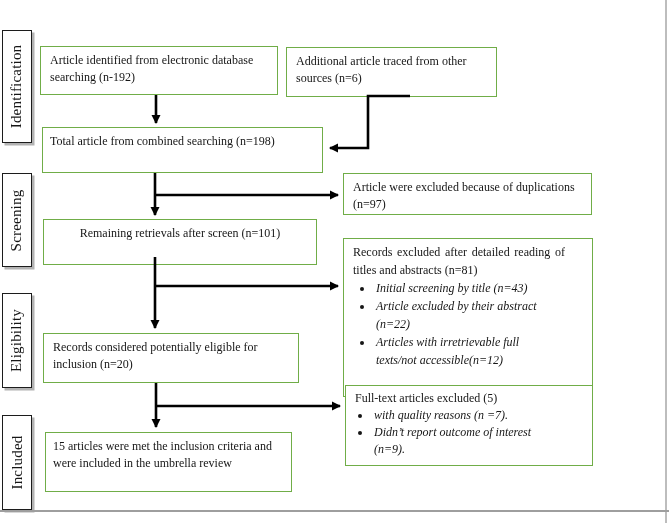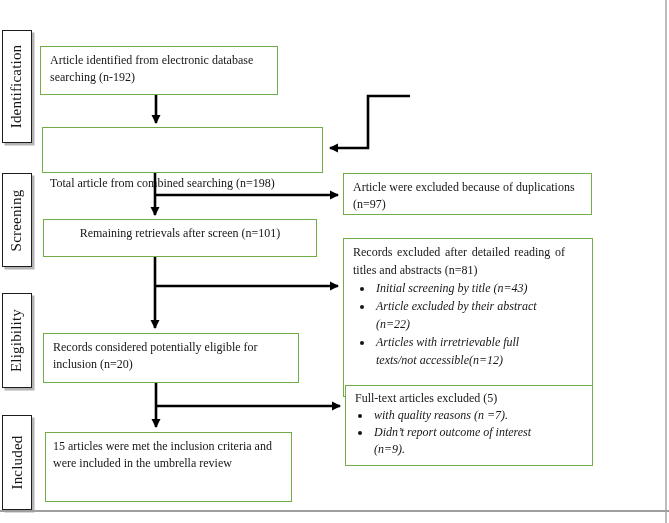--- a/index.html
+++ b/index.html
@@ -33,21 +33,21 @@
   
   .gbox {
     position:absolute;
     background:#fff;
     border:1.6px solid #70ad47;
     box-sizing:border-box;
     font-size:12px; line-height:17px;
   }
   .gbox p { margin:0; padding:5px 8px 0 9px; }
   .gbox p.center { text-align:center; white-space:nowrap; padding-left:4px; padding-right:4px; }
-  .gbox p.nowrap { white-space:nowrap; padding-left:7px;margin-top:42px; }
+  .gbox p.nowrap { white-space:nowrap; padding-left:7px; }
   .gbox ul { margin:0; padding:0 0 0 30px; list-style:disc;font-style:italic; }
   .gbox li { padding-left:2px; }
 
   #box-records-excluded { line-height:18px; }
   #box-records-excluded p.title { width:212px; text-align:justify; padding-top:4px; }
   #box-records-excluded li { max-width:180px; }
 
   #box-fulltext-excluded ul { padding-left:26px; }
   #box-fulltext-excluded li { max-width:190px; }
   #box-fulltext-excluded p { padding-top:4px; }
@@ -71,30 +71,33 @@
     <span>Eligibility</span>
   </div>
   <div class="stage" style="top:415px;height:95px;">
     <span>Included</span>
   </div>
 
   <div class="gbox" style="left:40px;top:46px;width:238px;height:49px;">
     <p>Article identified from electronic database searching (n-192)</p>
   </div>
 
+  <div class="gbox" style="left:286px;top:47px;width:211px;height:50px;">
+    <p>Additional article traced from other sources (n=6)</p>
+  </div>
 
   <div class="gbox" style="left:42px;top:127px;width:281px;height:46px;">
     <p class="nowrap">Total article from combined searching (n=198)</p>
   </div>
 
   <div class="gbox" style="left:343px;top:173px;width:249px;height:42px;">
     <p>Article were excluded because of duplications (n=97)</p>
   </div>
 
-  <div class="gbox" style="left:43px;top:219px;width:274px;height:38px;">
+  <div class="gbox" style="left:43px;top:219px;width:274px;height:46px;">
     <p class="center">Remaining retrievals after screen (n=101)</p>
   </div>
 
   <div class="gbox" id="box-records-excluded" style="left:343px;top:238px;width:250px;height:159px;">
     <p class="title">Records excluded after detailed reading of titles and abstracts (n=81)</p>
     <ul>
       <li>Initial screening by title (n=43)</li>
       <li>Article excluded by their abstract (n=22)</li>
       <li>Articles with irretrievable full texts/not accessible(n=12)</li>
     </ul>
@@ -105,21 +108,21 @@
   </div>
 
   <div class="gbox" id="box-fulltext-excluded" style="left:345px;top:385px;width:248px;height:81px;">
     <p>Full-text articles excluded (5)</p>
     <ul>
       <li>with quality reasons (n =7).</li>
       <li>Didn’t report outcome of interest (n=9).</li>
     </ul>
   </div>
 
-  <div class="gbox" id="box-included-articles" style="left:45px;top:432px;width:247px;height:70px;">
+  <div class="gbox" id="box-included-articles" style="left:45px;top:432px;width:247px;height:60px;">
     <p>15 articles were met the inclusion criteria and were included in the umbrella review</p>
   </div>
 
   <svg class="arrows" width="669" height="523" viewBox="0 0 669 523">
     <defs>
       <marker id="ah" markerWidth="4" markerHeight="3.6" refX="3.2" refY="1.8" orient="auto">
         <path d="M0,0 L3.6,1.8 L0,3.6 z" fill="#000"></path>
       </marker>
     </defs>
     <g stroke="#000" stroke-width="2.6" fill="none">

